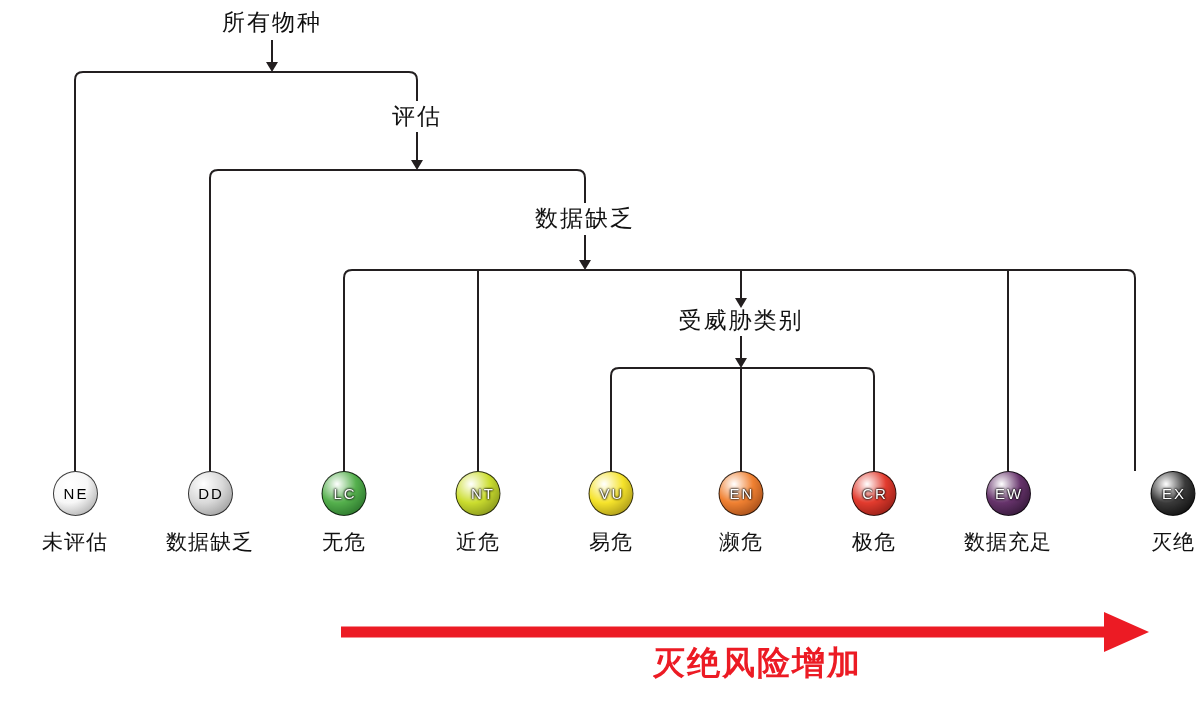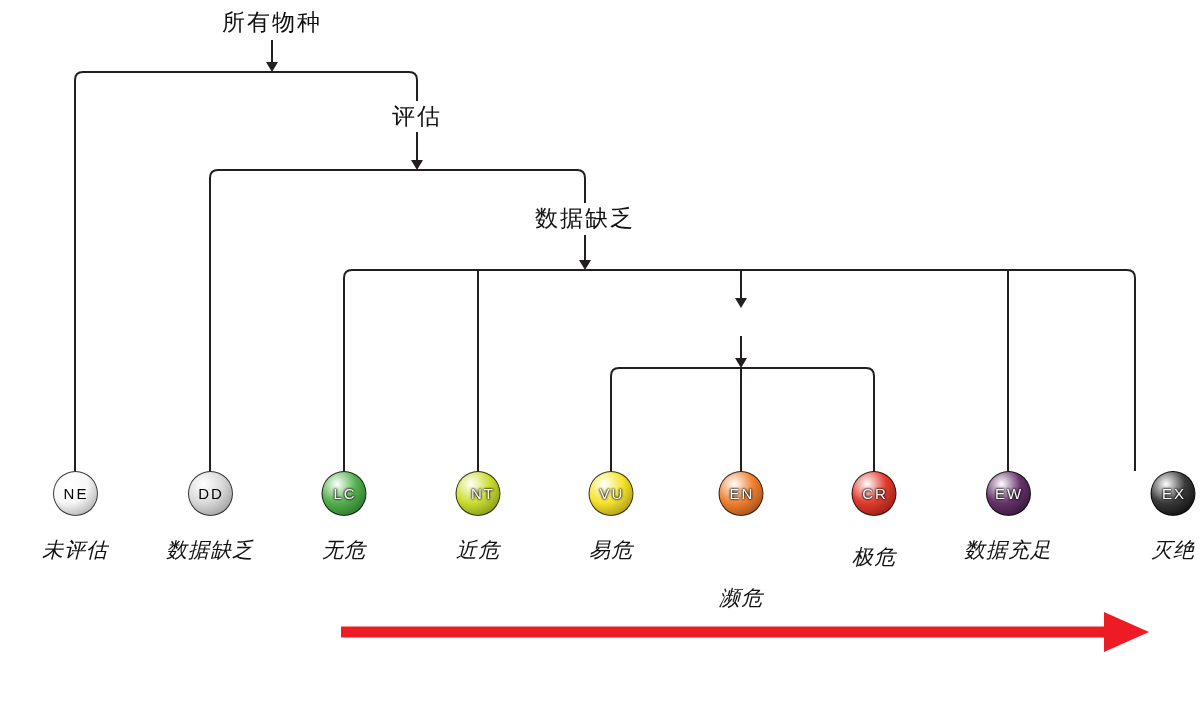--- a/index.html
+++ b/index.html
@@ -47,26 +47,25 @@
     align-items: center;
     justify-content: center;
   }
   .code {
     font-size: 15px;
     font-weight: normal;
     letter-spacing: 2px;
     margin-left: 2px; 
   }
   .cat-label {
-    margin-top: 20px;
+    margin-top: 12px;
     font-size: 21px;
     letter-spacing: 1px;
     color: #111111;
     white-space: nowrap;
-    font-style: italic;
   }
   .risk-label {
     position: absolute;
     left: 757px;
     top: 641px;
     transform: translateX(-50%);
     font-size: 33px;
     font-weight: bold;
     letter-spacing: 2px;
     color: var(--risk-color, #ec1b24);
@@ -110,20 +109,21 @@
     </g>
     <g>
       <line x1="341" y1="632" x2="1106" y2="632" stroke-width="11" style="stroke:var(--risk-color,#ec1b24)"></line>
       <polygon points="1104,612 1104,652 1149,632" style="fill:var(--risk-color,#ec1b24)"></polygon>
     </g>
   </svg>
 
   <div class="node" style="left:272px; top:8px">所有物种</div>
   <div class="node" style="left:417px; top:102px">评估</div>
   <div class="node" style="left:585px; top:204px">数据缺乏</div>
+  <div class="node" style="left:741px; top:306px">受威胁类别</div>
 
   <div id="categories">
   <div class="cat" style="left: 75px;">
     <div class="ball" style="background: radial-gradient(circle at 34% 28%, rgb(255, 255, 255) 0%, rgb(247, 247, 247) 45%, rgb(154, 154, 154) 97%);">
       <span class="code" style="color: rgb(0, 0, 0);">NE</span>
     </div>
     <div class="cat-label">未评估</div>
   </div>
 
   <div class="cat" style="left: 210px;">
@@ -147,28 +147,28 @@
     <div class="cat-label">近危</div>
   </div>
 
   <div class="cat" style="left: 611px;">
     <div class="ball" style="background: radial-gradient(circle at 34% 28%, rgb(255, 255, 255) 0%, rgb(245, 227, 43) 45%, rgb(143, 126, 18) 97%); text-align: center;">
       <span class="code" style="color: rgb(255, 255, 255); text-shadow: rgba(0, 0, 0, 0.9) 0px 0px 2px, rgba(0, 0, 0, 0.9) 0px 0px 2px, rgba(0, 0, 0, 0.6) 0px 0px 3px;">VU</span>
     </div>
     <div class="cat-label">易危</div>
   </div>
 
-  <div class="cat" style="left: 741px; gap: 48px;">
+  <div class="cat" style="left: 741px;">
     <div class="ball" style="background: radial-gradient(circle at 34% 28%, rgb(255, 255, 255) 0%, rgb(240, 129, 50) 45%, rgb(138, 60, 16) 97%);">
       <span class="code" style="color: rgb(255, 255, 255); text-shadow: rgba(0, 0, 0, 0.9) 0px 0px 2px, rgba(0, 0, 0, 0.9) 0px 0px 2px, rgba(0, 0, 0, 0.6) 0px 0px 3px;">EN</span>
     </div>
     <div class="cat-label">濒危</div>
   </div>
 
-  <div class="cat" style="left: 874px; gap: 7px;">
+  <div class="cat" style="left: 874px;">
     <div class="ball" style="background: radial-gradient(circle at 34% 28%, rgb(255, 255, 255) 0%, rgb(226, 59, 46) 45%, rgb(122, 21, 15) 97%);">
       <span class="code" style="color: rgb(255, 255, 255); text-shadow: rgba(0, 0, 0, 0.9) 0px 0px 2px, rgba(0, 0, 0, 0.9) 0px 0px 2px, rgba(0, 0, 0, 0.6) 0px 0px 3px;">CR</span>
     </div>
     <div class="cat-label">极危</div>
   </div>
 
   <div class="cat" style="left: 1008px;">
     <div class="ball" style="background: radial-gradient(circle at 34% 28%, rgb(255, 255, 255) 0%, rgb(102, 51, 107) 45%, rgb(36, 16, 40) 97%);">
       <span class="code" style="color: rgb(255, 255, 255); text-shadow: rgba(0, 0, 0, 0.9) 0px 0px 2px, rgba(0, 0, 0, 0.9) 0px 0px 2px, rgba(0, 0, 0, 0.6) 0px 0px 3px;">EW</span>
     </div>
@@ -176,14 +176,15 @@
   </div>
 
   <div class="cat" style="left: 1173px;">
     <div class="ball" style="background: radial-gradient(circle at 34% 28%, rgb(255, 255, 255) 0%, rgb(58, 58, 58) 45%, rgb(0, 0, 0) 97%);">
       <span class="code" style="color: rgb(255, 255, 255); text-shadow: rgba(0, 0, 0, 0.9) 0px 0px 2px, rgba(0, 0, 0, 0.9) 0px 0px 2px, rgba(0, 0, 0, 0.6) 0px 0px 3px;">EX</span>
     </div>
     <div class="cat-label">灭绝</div>
   </div>
 </div>
 
+  <div class="risk-label">灭绝风险增加</div>
 
 </div>
 
 </body></html>

